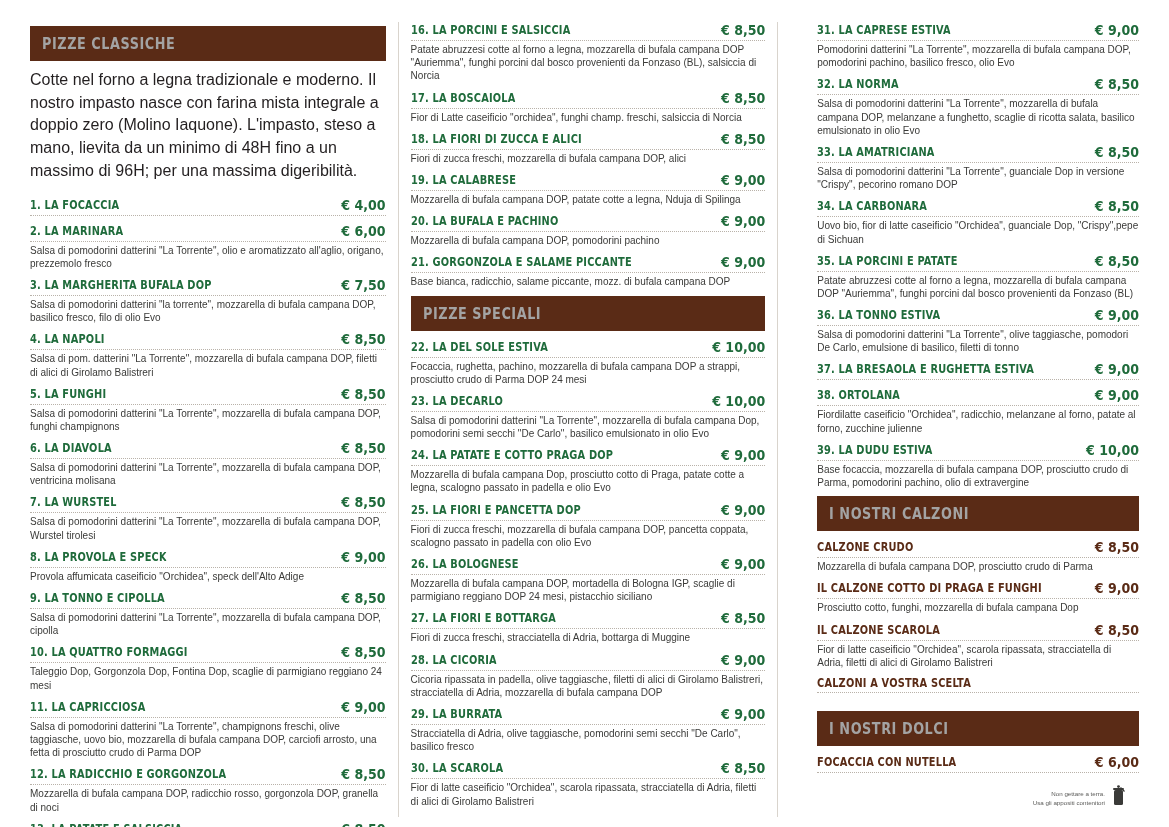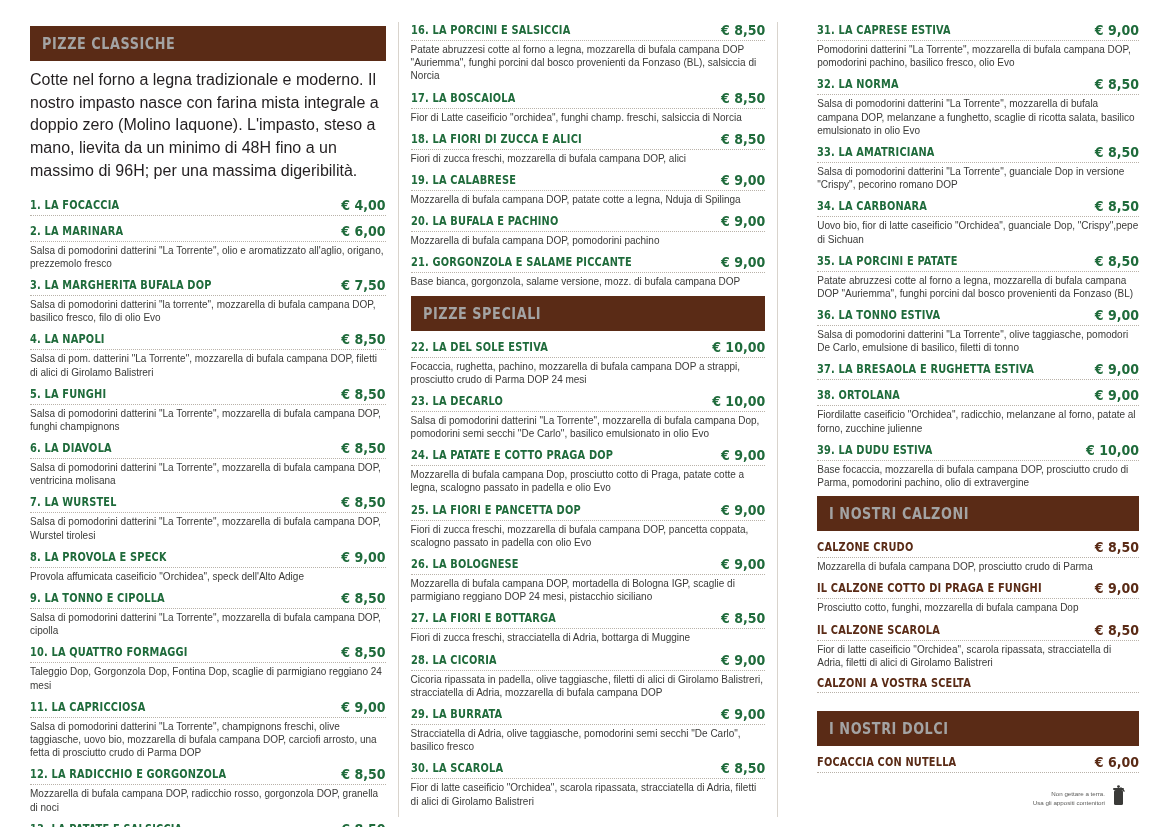--- a/index.html
+++ b/index.html
@@ -261,21 +261,21 @@
             <div class="item-title">20. LA BUFALA E PACHINO</div>
             <div class="item-price">€  9,00</div>
           </div>
           <div class="item-desc">Mozzarella di bufala campana DOP, pomodorini pachino</div>
         </div>
         <div class="item">
           <div class="item-head">
             <div class="item-title">21. GORGONZOLA E SALAME PICCANTE</div>
             <div class="item-price">€  9,00</div>
           </div>
-          <div class="item-desc">Base bianca, gorgonzola, salame versione, mozz. di bufala campana DOP</div>
+          <div class="item-desc">Base bianca, radicchio, salame piccante, mozz. di bufala campana DOP</div>
         </div>
       </div>
     <div class="section-banner">
       <span class="t">PIZZE SPECIALI</span>
     </div>
     <div id="list-speciali">
         <div class="item">
           <div class="item-head">
             <div class="item-title">22. LA DEL SOLE ESTIVA</div>
             <div class="item-price">€ 10,00</div>

